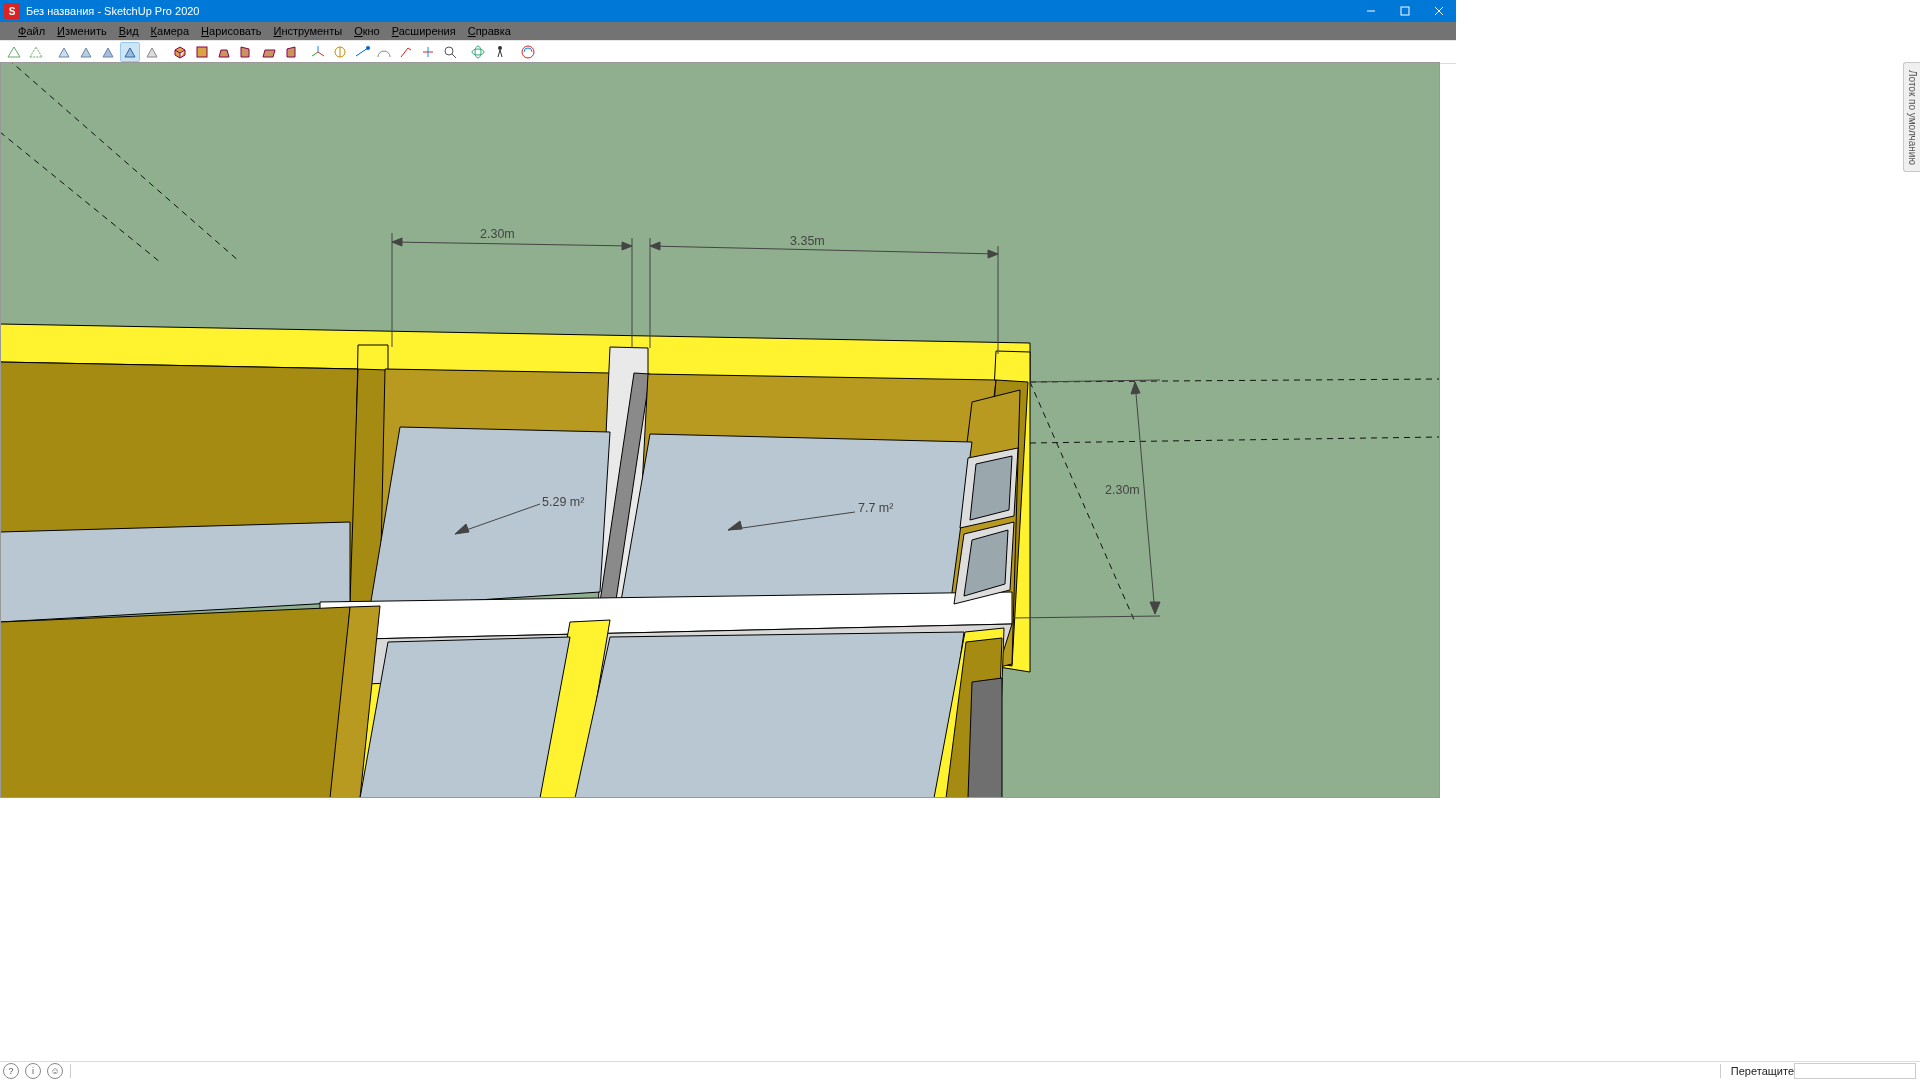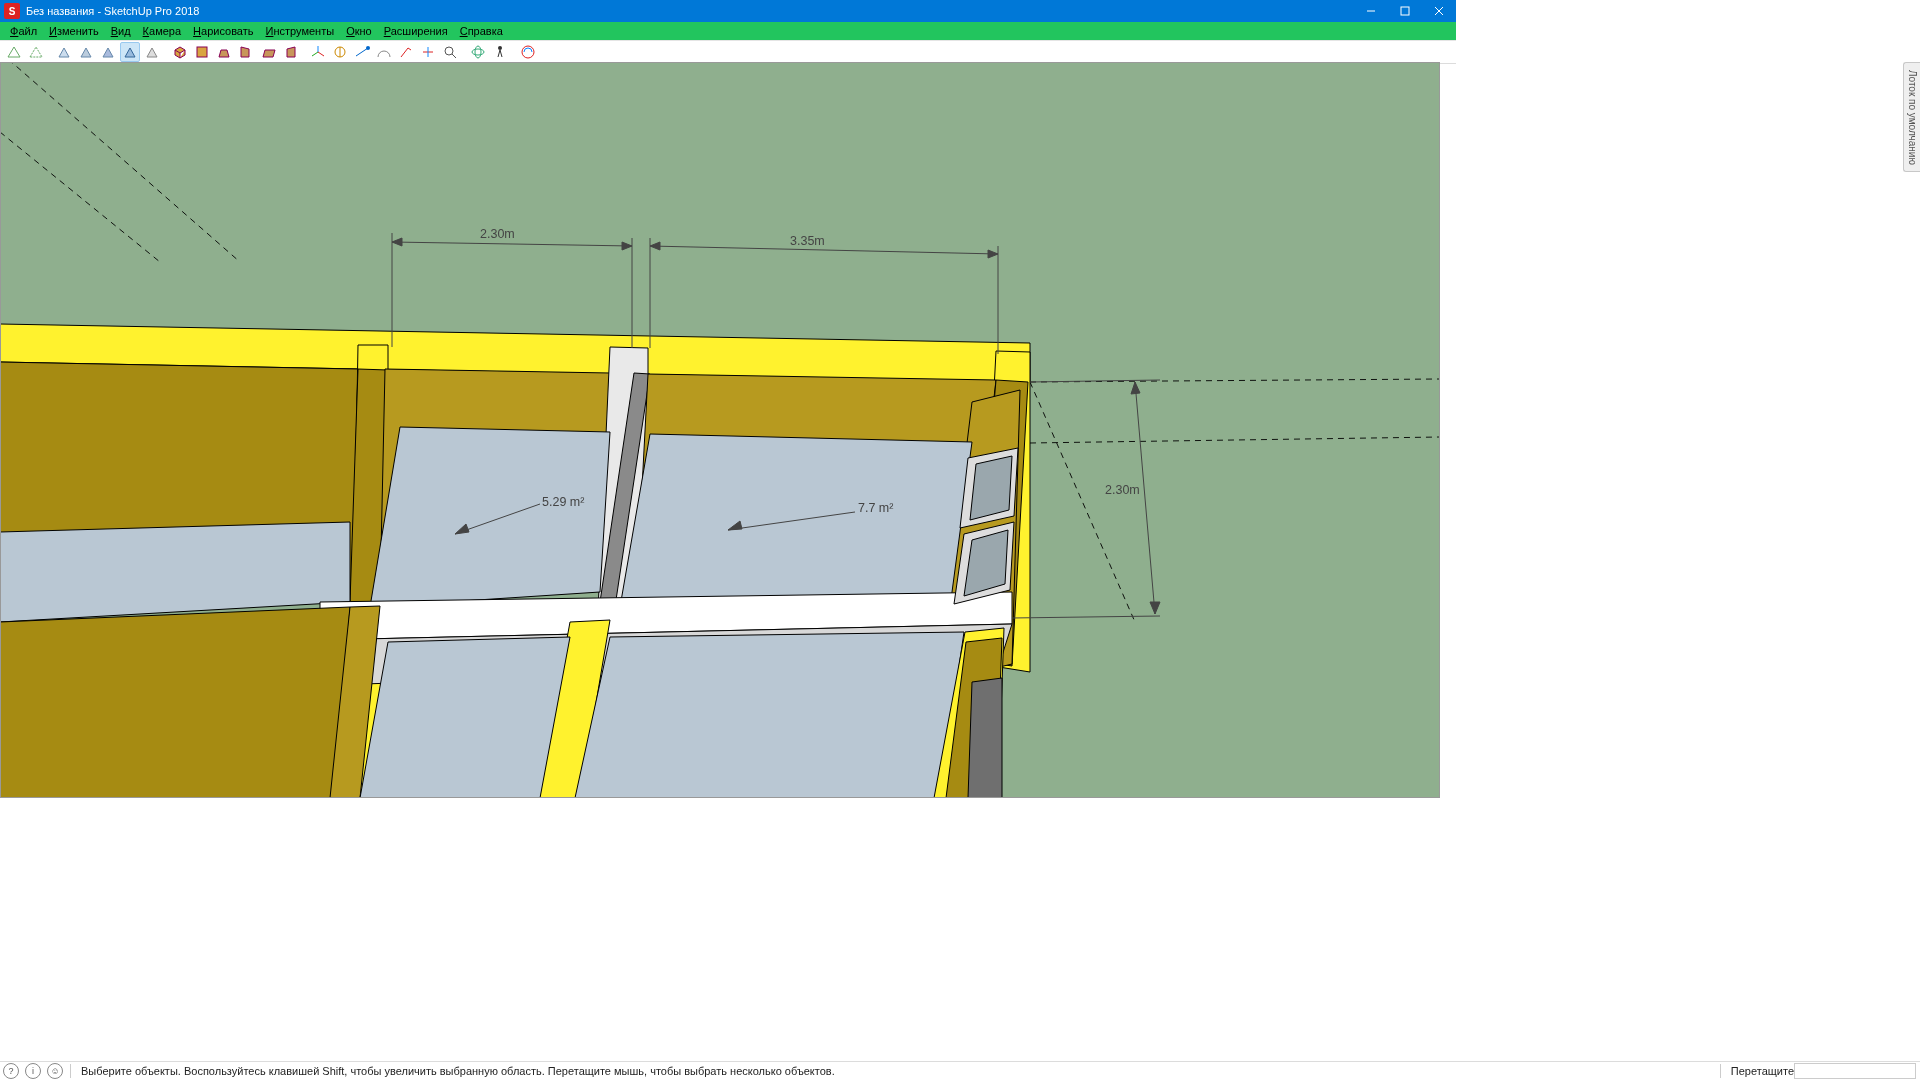--- a/index.html
+++ b/index.html
@@ -2,21 +2,21 @@
 <html><head>
 <meta charset="utf-8">
 <style>
   html,body{margin:0;padding:0;width:1456px;height:816px;font-family:"Segoe UI",Tahoma,sans-serif;font-size:11px;overflow:hidden;background:#fff;color:#000}
   .titlebar{height:22px;background:#0078d7;color:#fff;display:flex;align-items:center}
   .titlebar .app-icon{width:16px;height:16px;margin:0 4px;background:#d22;border-radius:2px;display:flex;align-items:center;justify-content:center;color:#fff;font-size:10px;font-weight:bold}
   .titlebar .title{flex:0 0 auto;padding-left:2px}
   .titlebar .spacer{flex:1}
   .titlebar .winbtn{width:34px;height:22px;display:flex;align-items:center;justify-content:center;color:#fff}
   .winbtn svg{width:10px;height:10px;stroke:#fff;stroke-width:1;fill:none}
-  .menubar{height:18px;background:#22c55e;display:flex;align-items:center;padding:0 4px;border-bottom:1px solid #e5e5e5}
+  .menubar{height:18px;background:#737373;display:flex;align-items:center;padding:0 12px;border-bottom:1px solid #e5e5e5}
   .menubar .menu-item{padding:1px 6px}
   .menubar .menu-item u{text-decoration:underline}
   .toolbar{height:22px;background:#fff;display:flex;align-items:center;padding:0 4px;gap:2px;border-bottom:1px solid #dcdcdc}
   .toolbar .tbbtn{width:18px;height:18px;display:flex;align-items:center;justify-content:center;border:1px solid transparent;border-radius:2px}
   .toolbar .tbbtn.active{background:#cde6f7;border-color:#99c9ef}
   .toolbar .sep{width:4px}
   .viewport{position:absolute;left:0;top:62px;right:0;bottom:18px;overflow:hidden}
   .viewport svg{display:block}
   .side-tab{position:absolute;right:0;top:62px;width:16px;height:100px;background:#efefef;border:1px solid #c8c8c8;border-right:none;border-radius:3px 0 0 3px;writing-mode:vertical-rl;text-orientation:mixed;font-size:10px;color:#555;display:flex;align-items:center;justify-content:center;padding:4px 0}
   .statusbar{position:absolute;left:0;right:0;bottom:0;height:18px;background:#fff;border-top:1px solid #dcdcdc;display:flex;align-items:center;font-size:11px;color:#222}
@@ -25,21 +25,21 @@
   .statusbar .sb-spacer{flex:1}
   .statusbar .sb-sep{width:1px;height:14px;background:#ccc;margin:0 4px}
   .statusbar .sb-field{width:120px;height:14px;border:1px solid #ccc;background:#fff;margin-right:4px}
   .dim-text{font:12.5px Arial;fill:#444}
 </style>
 </head>
 <body>
 
 <div class="titlebar">
   <div class="app-icon">S</div>
-  <div class="title">Без названия - SketchUp Pro 2018</div>
+  <div class="title">Без названия - SketchUp Pro 2020</div>
   <div class="spacer"></div>
   <div class="winbtn">
       <svg viewBox="0 0 10 10">
         <line x1="1" y1="5" x2="9" y2="5"></line>
       </svg>
     </div>
   <div class="winbtn">
       <svg viewBox="0 0 10 10">
         <rect x="1" y="1" width="8" height="8"></rect>
       </svg>
@@ -290,18 +290,17 @@
 </svg>
 </div>
 
 <div class="side-tab">Лоток по умолчанию</div>
 
 <div class="statusbar">
   <div class="sb-icon">?</div>
   <div class="sb-icon">i</div>
   <div class="sb-icon">☺</div>
   <div class="sb-sep"></div>
-  <div class="sb-text">Выберите объекты. Воспользуйтесь клавишей Shift, чтобы увеличить выбранную область. Перетащите мышь, чтобы выбрать несколько объектов.</div>
   <div class="sb-spacer"></div>
   <div class="sb-sep"></div>
   <div class="sb-text">Перетащите</div>
   <div class="sb-field"></div>
 </div>
 
 </body></html>

